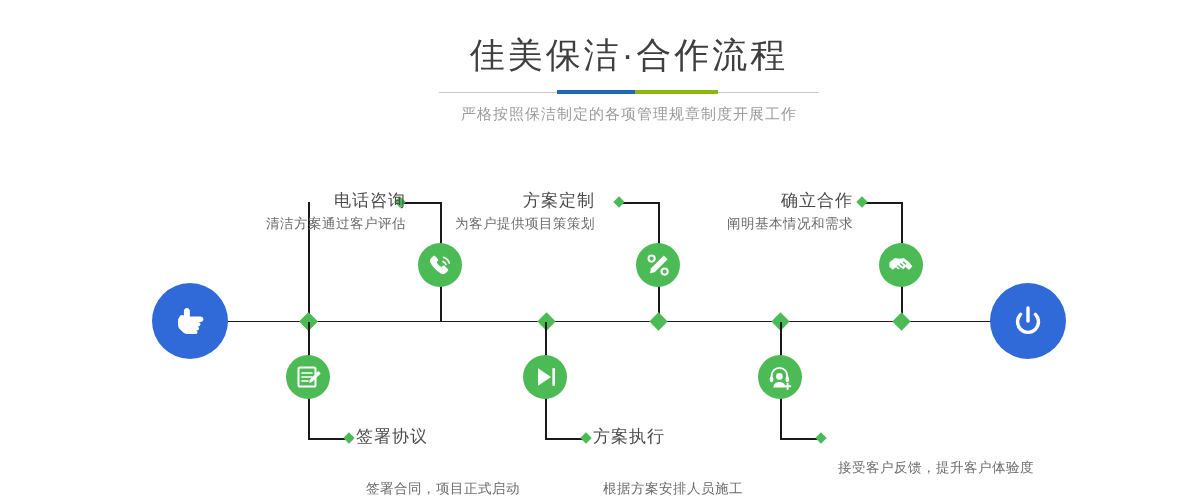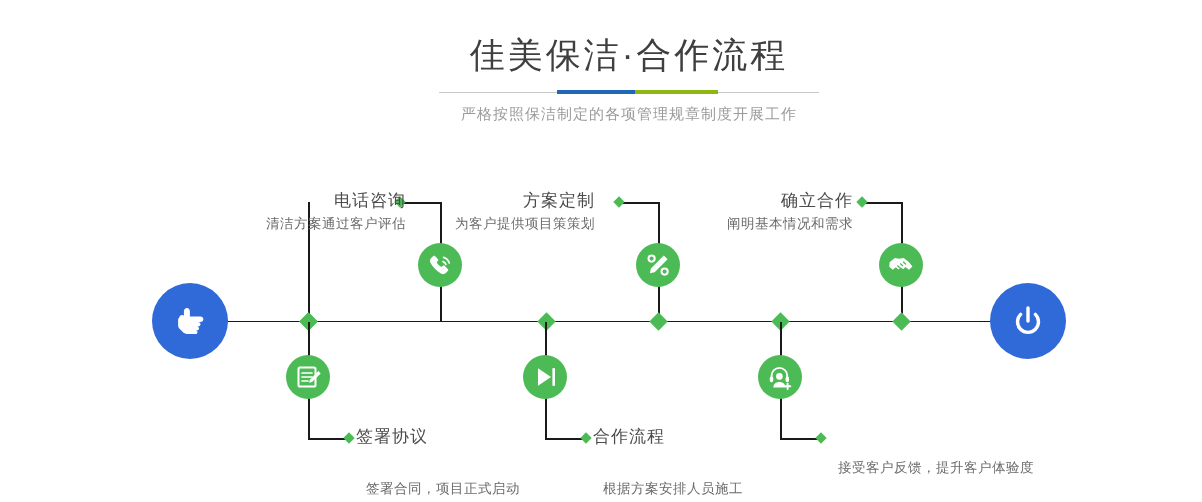--- a/index.html
+++ b/index.html
@@ -175,21 +175,21 @@
   <div class="tipdia" style="left:582px;top:434px;"></div>
   <div class="node-icon" style="left:523px;top:355px;">
     <span>
       <svg width="44" height="44" viewBox="0 0 44 44" aria-hidden="true">
         <path fill="#ffffff" d="M15 13.2l13 8.8-13 8.8z"></path>
         <rect x="29.4" y="13.2" width="2.6" height="17.6" fill="#ffffff"></rect>
       </svg>
     </span>
   </div>
   <div class="lbl bot" style="left:593px;top:426px;width:280px;">
-    <div class="name">合作流程</div>
+    <div class="name">方案执行</div>
     <div class="desc">根据方案安排人员施工</div>
   </div>
 
   <div class="vline" style="left:901px;top:202px;height:120px;"></div>
   <div class="hline" style="left:862px;top:202px;width:40px;"></div>
   <div class="tipdia" style="left:858px;top:198px;"></div>
   <div class="diamond" style="left:895px;top:315px;"></div>
   <div class="node-icon" style="left:879px;top:243px;">
     <span>
       <svg width="44" height="44" viewBox="0 0 44 44" aria-hidden="true">

